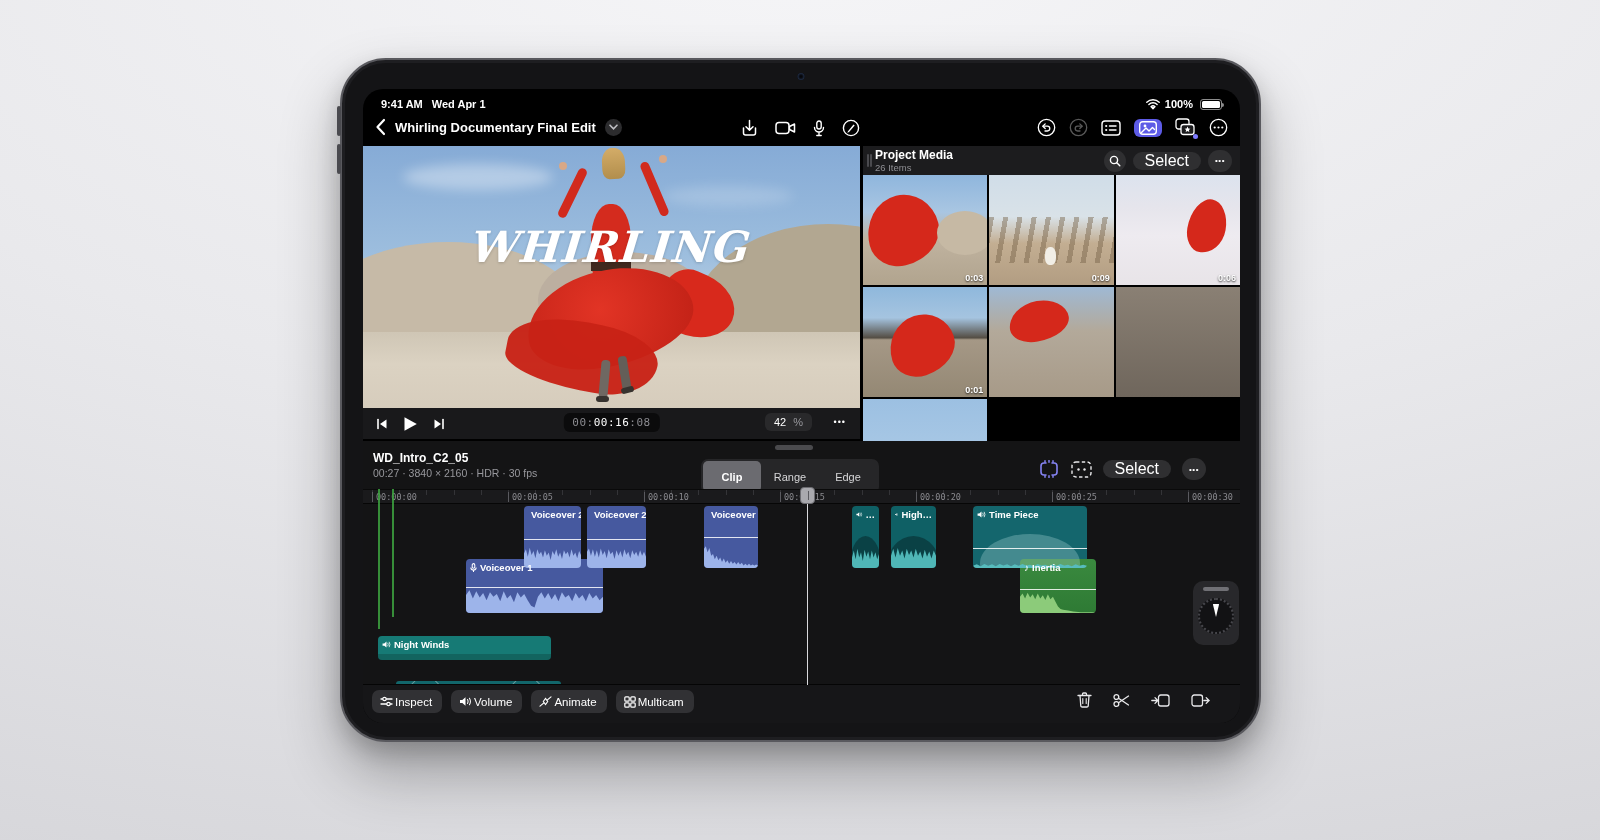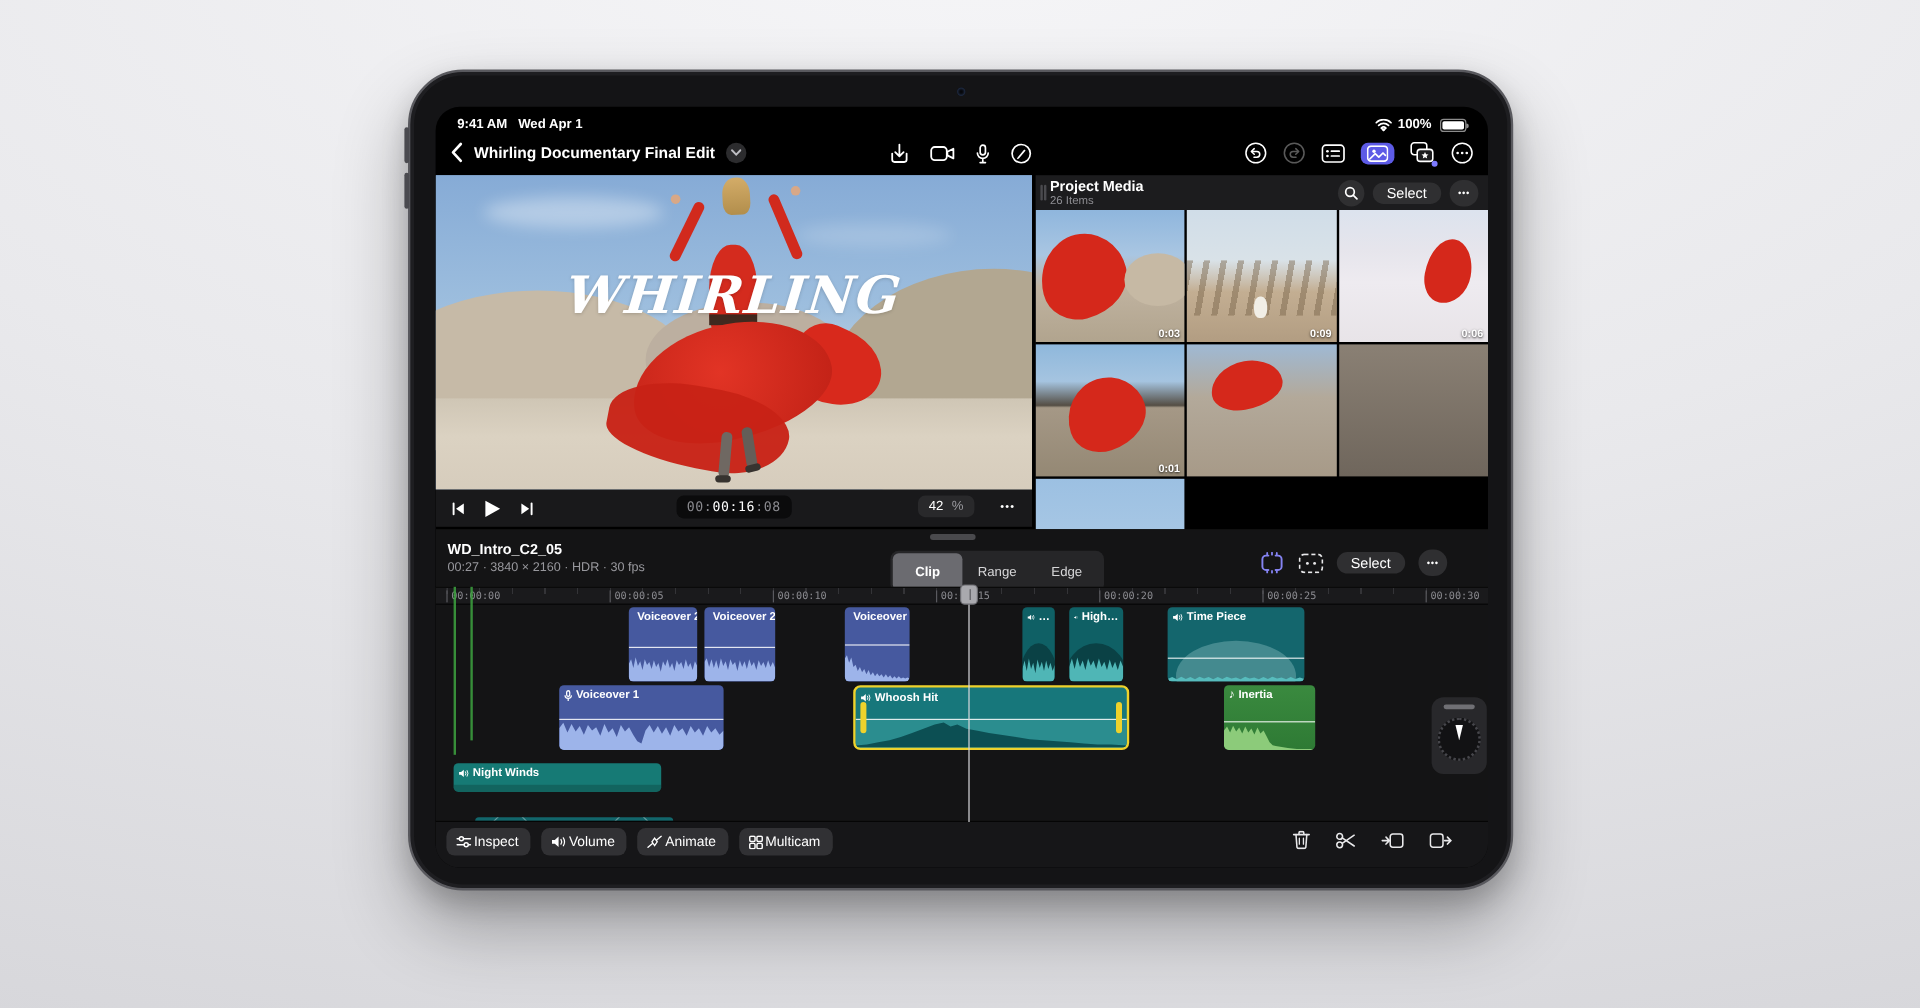--- a/index.html
+++ b/index.html
@@ -105,21 +105,21 @@
   .tr-more { position:absolute; right:14px; top:9px; color:#fff; font-size:9px; letter-spacing:1px; }
 
   
   .media { position:absolute; left:500px; top:57px; width:377px; height:295px; background:#1c1c1e; overflow:hidden; }
   .media-head { position:absolute; top:0; left:0; right:0; height:29px; display:flex; align-items:center; padding:0 8px 0 12px; }
   .grabber { position:absolute; left:4px; top:8px; width:2px; height:13px; background:#4a4a4e; border-radius:1px; box-shadow:3px 0 0 #4a4a4e; }
   .mh-titles .t { font-size:12px; font-weight:bold; line-height:13px; }
   .mh-titles .s { font-size:9.5px; color:#8e8e93; }
   .mh-actions { margin-left:auto; display:flex; align-items:center; gap:7px; }
   .circle-btn { width:22px; height:22px; border-radius:50%; background:#2f2f31; }
-  .sel-pill { height:18px; padding:0 12px; border-radius:11px; background:#2f2f31; font-size:12px;
+  .sel-pill { height:18px; padding:0 12px; border-radius:11px; background:#2f2f31; font-size:16px;
     display:flex; align-items:center; }
   .ellipsis-pill { width:24px; height:22px; border-radius:11px; background:#2f2f31; font-size:8px;
     letter-spacing:.5px; display:flex; align-items:center; justify-content:center; }
   .media-grid { position:absolute; top:29px; left:0; right:0; bottom:0; display:grid;
     grid-template-columns:1fr 1fr 1fr; grid-auto-rows:110px; gap:2px; background:#000; }
   .thumb { position:relative; overflow:hidden; }
   .thumb .dur { position:absolute; right:4px; bottom:2px; font-size:9px; font-weight:bold;
     color:#fff; text-shadow:0 1px 2px rgba(0,0,0,.8); }
   .blob { position:absolute; border-radius:52% 48% 58% 42% / 60% 52% 48% 40%; background:#d5281b; }
   .t1 { background:linear-gradient(180deg,#8fb6dd 0%,#a9c6e2 34%,#c0b3a0 58%,#b1a48e 100%); }
@@ -148,40 +148,40 @@
   .t9 { background:linear-gradient(180deg,#9cc0e2 0%,#b5d0e8 100%); }
 
   
   .timeline { position:absolute; left:0; top:352px; width:877px; height:282px; background:#141415; }
   .tl-head { position:absolute; top:4px; left:0; right:0; height:44px; }
   .tl-titles { position:absolute; left:10px; top:6px; }
   .tl-titles .t { font-size:12px; font-weight:bold; }
   .tl-titles .s { font-size:10.5px; color:#98989d; margin-top:2px; }
   .drag-handle { position:absolute; left:412px; top:0px; width:38px; height:5px; border-radius:3px; background:#4a4a4d; }
   .segmented { position:absolute; left:338px; top:14px; width:178px; height:35px; background:#262628;
-    border-radius:7px; display:flex; padding:2px;margin-left:41px; }
+    border-radius:7px; display:flex; padding:2px; }
   .seg { flex:1; display:flex; align-items:center; justify-content:center; font-size:11px; color:#d6d6d8; border-radius:5px; }
   .seg.on { background:#6b6b70; color:#fff; font-weight:bold; }
   .tl-actions { position:absolute; right:34px; top:13px; display:flex; align-items:center; gap:11px; }
 
   .ruler { position:absolute; top:48px; left:0; right:0; height:15px; background:#1a1a1c;
     border-top:1px solid #0a0a0a; border-bottom:1px solid #060606; }
   .minor-ticks { position:absolute; top:0; left:9px; right:0; height:5px; opacity:.7;
     background:repeating-linear-gradient(to right, #3f3f43 0 1px, rgba(0,0,0,0) 1px 27.2px); }
   .rlabel { position:absolute; top:2px; font-family:"DejaVu Sans Mono", monospace; font-size:8.5px; color:#8a8a8f; display:flex; gap:3px; }
   .rlabel::before { content:""; width:1px; height:10px; background:#5a5a5f; display:inline-block; }
 
   .lanes { position:absolute; top:63px; left:0; right:0; bottom:0; }
   .clip { position:absolute; border-radius:4px; overflow:hidden; }
   .clip .label { position:absolute; top:0; left:0; right:0; display:flex; align-items:center; gap:3px;
     padding:3px 4px; font-size:9.5px; font-weight:bold; color:#fff; white-space:nowrap; overflow:hidden; z-index:3; }
   .wave { position:absolute; left:0; right:0; bottom:0; z-index:1; }
   .vol-line { position:absolute; left:0; right:0; height:1px; background:rgba(255,255,255,.85); z-index:2; }
   .laneA { top:2px; height:62px; }
-  .laneB { top:67px; height:54px; }
+  .laneB { top:55px; height:54px; }
   .laneC { top:132px; height:24px; }
   .blue { background:#46599f; }
   .teal { background:#0f6065; }
   .dome::after { content:""; position:absolute; left:-12%; right:-12%; bottom:-58%; height:110%;
     border-radius:50%; background:rgba(5,34,38,.5); z-index:1; }
   .c-vo2a { left:161px; width:57px; }
   .c-vo2b { left:224px; width:59px; }
   .c-vo3  { left:322px; width:54px;margin-left:19px; }
   .c-dots { left:489px; width:27px; }
   .c-high { left:528px; width:45px; }
@@ -582,36 +582,20 @@
                 <rect x="3.8" y="1" width="4.4" height="8" rx="2.2" fill="none" stroke="#fff" stroke-width="1.8"></rect>
                 <path d="M1.5 7.5a4.5 4.5 0 0 0 9 0M6 12.2V15.5" fill="none" stroke="#fff" stroke-width="1.8"></path>
               </svg>
               <span>Voiceover 1</span>
             </div>
           <div class="vol-line" style="bottom:46%"></div>
           <svg class="wave" height="29" viewBox="0 0 240 32" preserveAspectRatio="none" style="width:100%">
               <path fill="#9db4ea" d="M0 32 L0 12 6 7 12 16 18 8 24 15 30 10 36 18 42 9 48 14 54 11 60 19 66 8 72 16 78 12 84 20 90 9 96 15 102 11 108 18 114 24 120 26 126 14 132 9 138 16 144 10 150 17 156 11 162 19 168 9 174 15 180 12 186 19 192 10 198 16 204 12 210 19 216 10 222 16 228 12 234 18 240 14 240 32 Z"></path>
             </svg>
         </div>
-        <div class="clip laneB c-whoosh">
-          <div class="label">
-              <svg width="9" height="9" viewBox="0 0 16 14">
-                <path d="M1 5h3l4-3.5v11L4 9H1z" fill="#fff"></path>
-                <path d="M10.5 4.5a4.8 4.8 0 0 1 0 5M13 2.8a8 8 0 0 1 0 8.4" fill="none" stroke="#fff" stroke-width="1.4" stroke-linecap="round"></path>
-              </svg>
-              <span>Whoosh Hit</span>
-            </div>
-          <div class="trim l"></div>
-          <div class="trim r"></div>
-          <div class="vol-line" style="bottom:47%"></div>
-          <div style="position:absolute;left:0;right:0;bottom:0;height:47%;background:#2b8d8f"></div>
-          <svg class="wave" height="28" viewBox="0 0 240 32" preserveAspectRatio="none" style="width:100%">
-              <path fill="#0c4f53" d="M0 32 L0 30 10 29 20 27 30 25 40 22 50 18 60 14 70 10 78 8 84 12 90 10 98 14 108 16 118 18 130 20 142 22 154 24 166 25 178 26 190 27 202 28 214 29 226 29 240 30 240 32 Z"></path>
-            </svg>
-        </div>
         <div class="clip laneB c-inertia">
           <div class="label">
               <span style="font-size:10px">♪</span>
               <span>Inertia</span>
             </div>
           <div class="vol-line" style="bottom:42%"></div>
           <svg class="wave" height="26" viewBox="0 0 120 32" preserveAspectRatio="none" style="width:100%">
               <path fill="#8ccb7a" d="M0 32 L0 12 4 8 8 14 12 7 16 13 20 9 24 15 28 8 32 14 36 10 40 16 44 9 48 15 52 12 56 18 60 24 64 27 68 28 76 29 84 30 96 31 108 31 120 31 120 32 Z"></path>
             </svg>
         </div>

